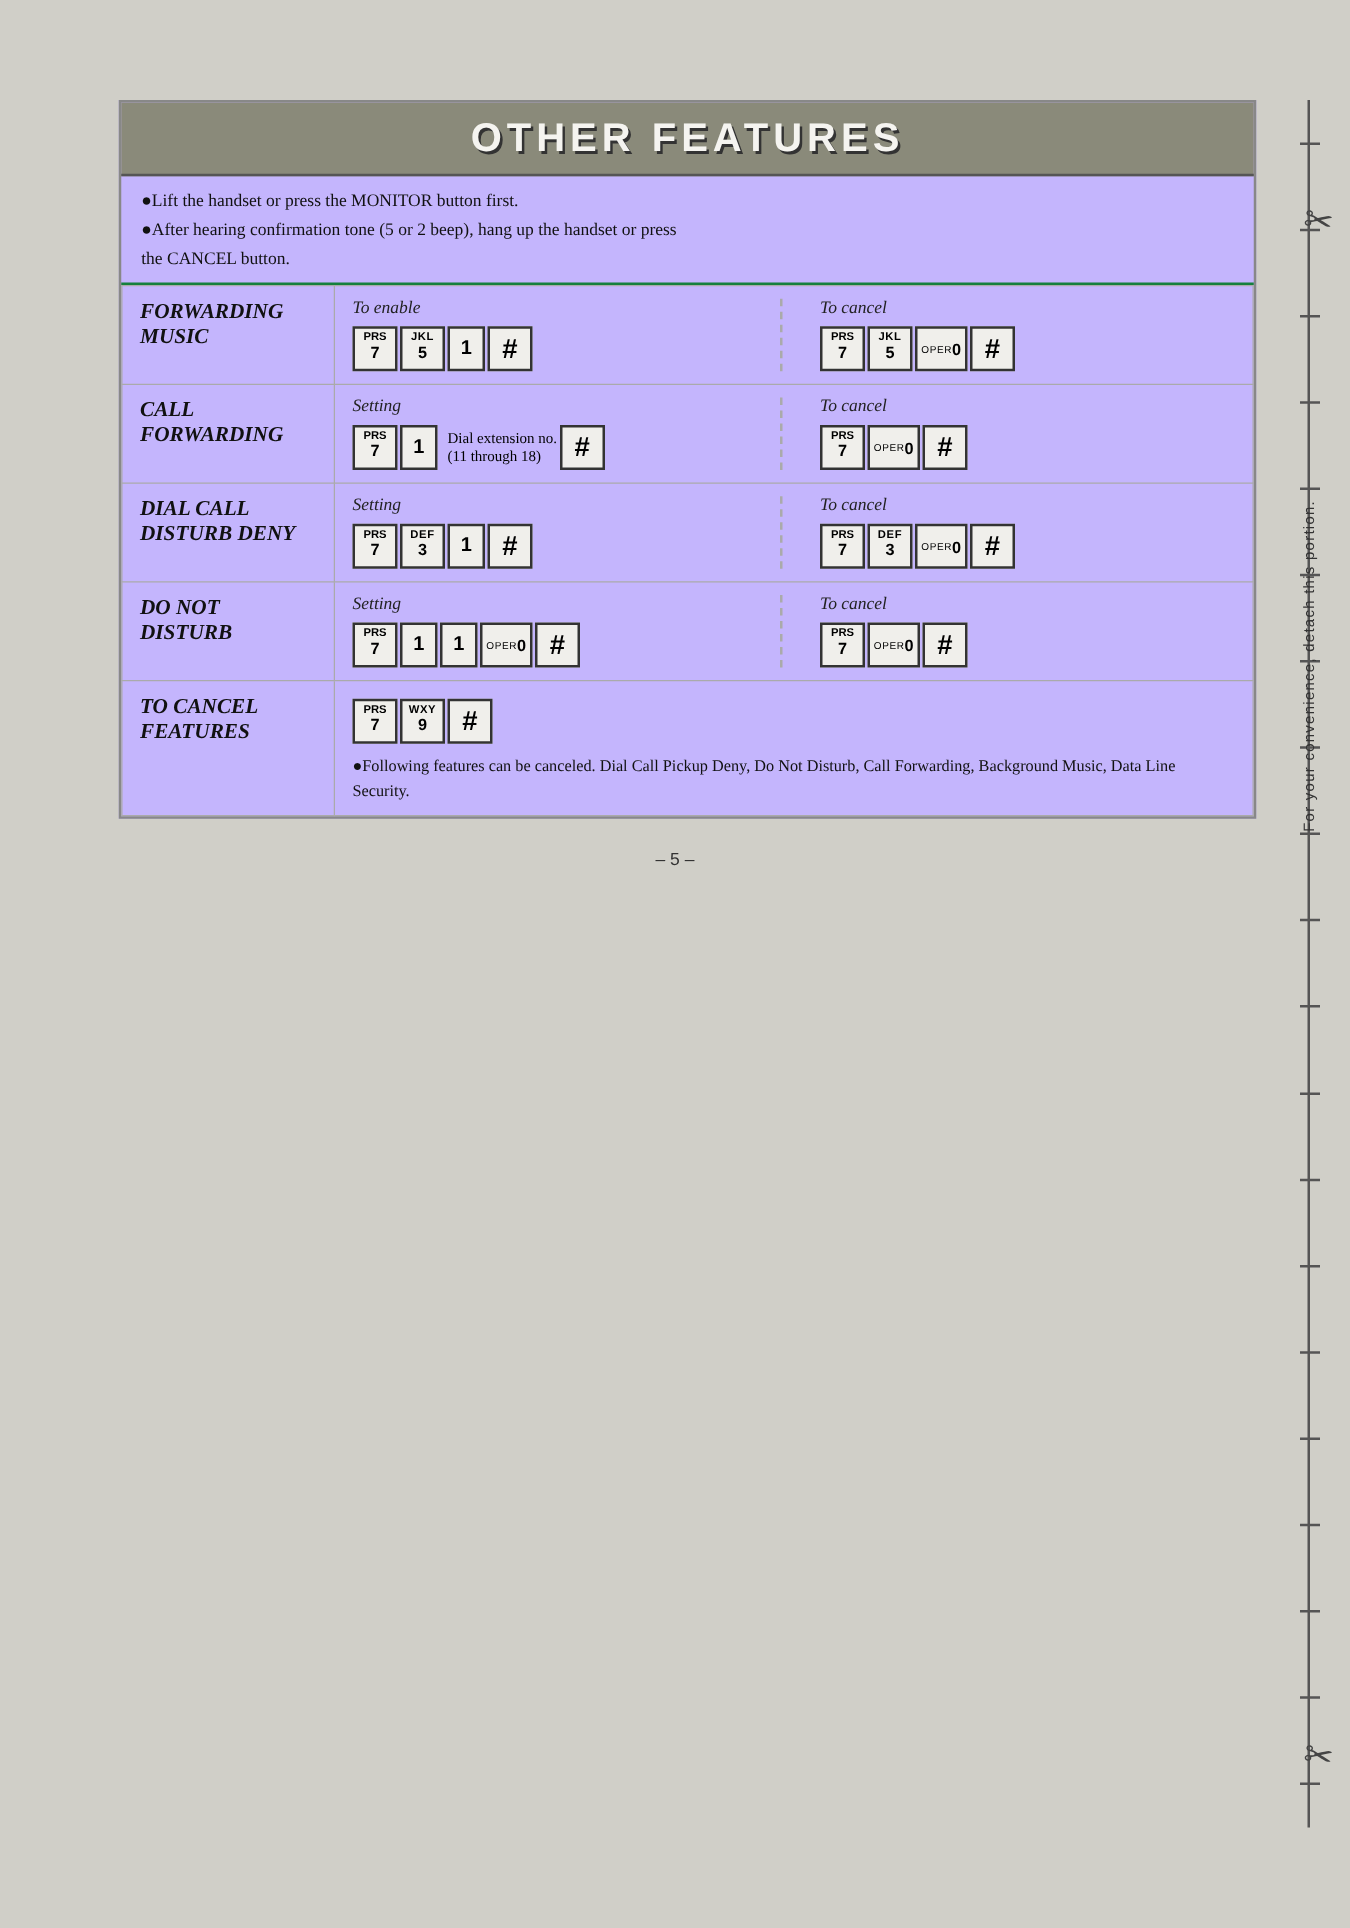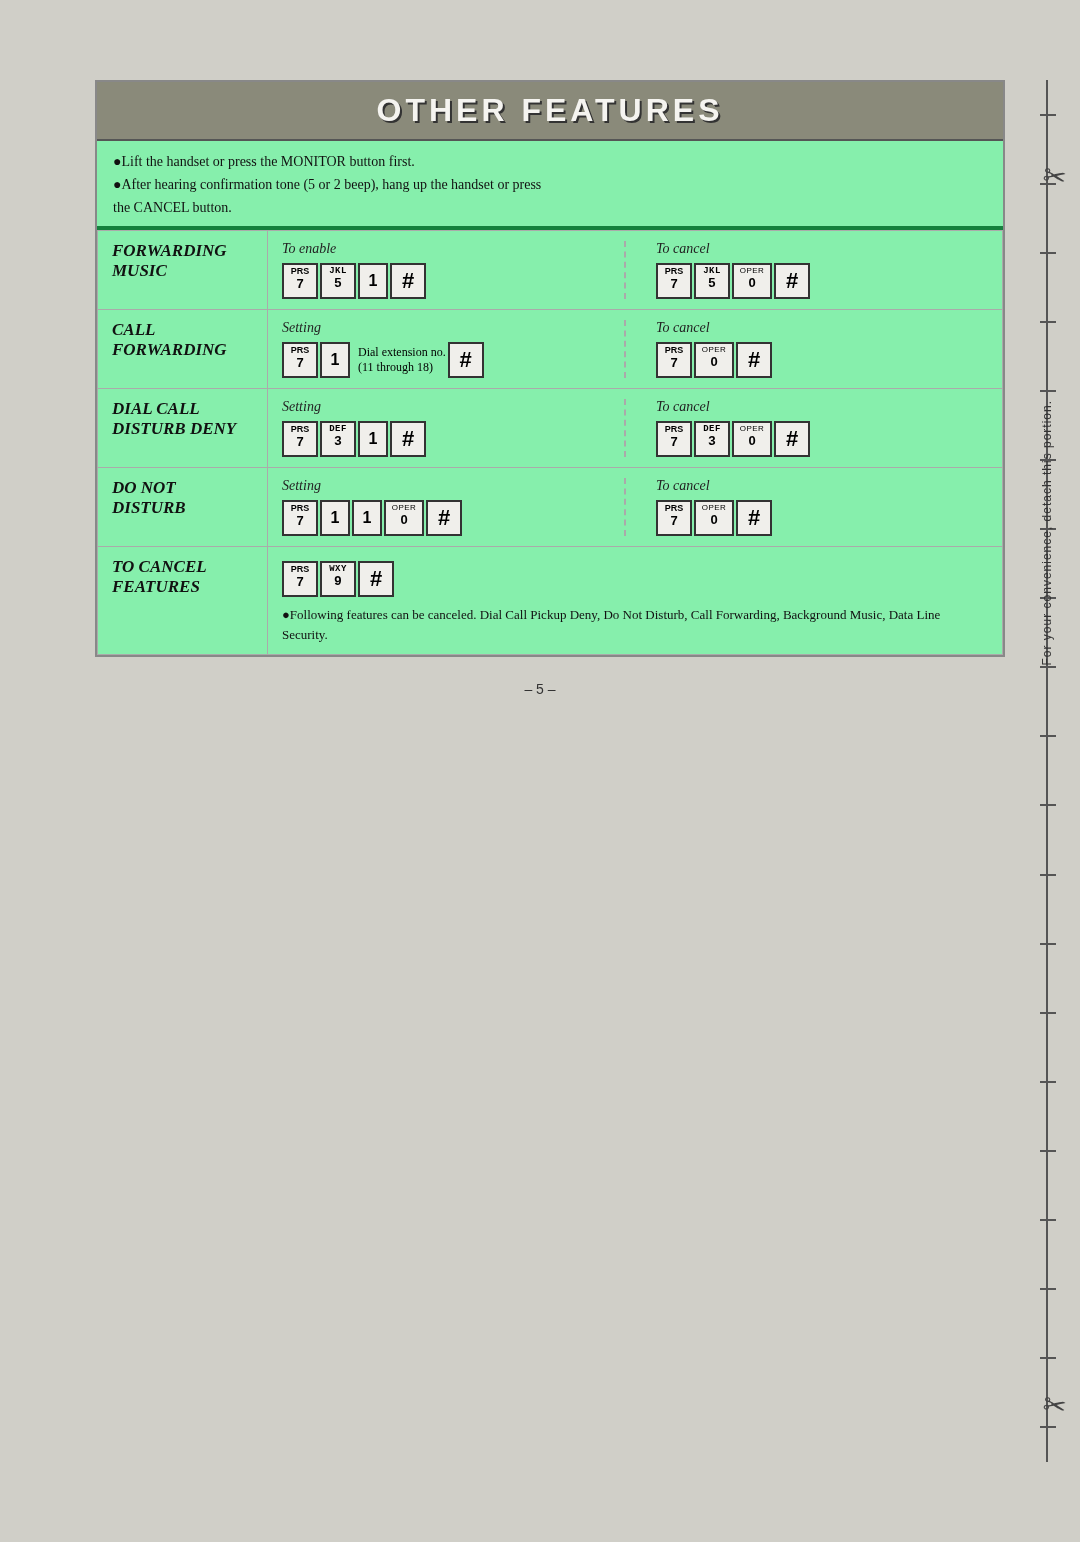--- a/index.html
+++ b/index.html
@@ -34,21 +34,21 @@
       font-weight: 900;
       color: #f5f4f0;
       letter-spacing: 4px;
       font-family: Arial Black, Arial, sans-serif;
       text-shadow: 2px 2px 0 #333;
     }
 
     
     .intro-section {
       padding: 10px 16px 6px 16px;
-      border-bottom: 4px solid #15803d;
+      border-bottom: 2px solid #15803d;
       font-size: 14px;
       color: #111;
       line-height: 1.5;
     }
 
     .intro-section p {
       margin-bottom: 2px;
     }
 
     
@@ -114,29 +114,28 @@
     .key-jkl {
       display: inline-flex;
       flex-direction: column;
       align-items: center;
       border: 2px solid #333;
       background: #f0efeb;
       min-width: 36px;
       min-height: 36px;
       padding: 1px 3px;
       font-size: 10px;
-      font-family: Liberation Mono, monospace;
+      font-family: Liberation Sans, sans-serif;
     }
 
     .key-jkl .top { font-size: 9px; font-weight: bold; letter-spacing: 0.5px; }
     .key-jkl .bot { font-size: 13px; font-weight: bold; }
 
     .key-oper {
       display: inline-flex;
-      flex-direction: column;
       align-items: center;
       border: 2px solid #333;
       background: #f0efeb;
       min-width: 40px;
       min-height: 36px;
       padding: 1px 3px;
       font-size: 10px;
       font-family: Arial, sans-serif;
     }
 
@@ -293,21 +292,21 @@
     <div class="right-tick"></div>
     <div class="right-tick"></div>
     <div class="right-tick"></div>
   </div>
 
   <div class="scissors-top">✂</div>
   <div class="scissors-bottom">✂</div>
 
   <div class="rotated-text">For your convenience, detach this portion.</div>
 
-  <div style="width:910px; margin-top:80px; margin-left:20px; border:2px solid #888; background:#86efac;">
+  <div style="width:910px; margin-top:80px; margin-left:20px; border:2px solid #888; background:#c4b5fd;">
 
     <div class="page-header">
       <span class="page-title">OTHER FEATURES</span>
     </div>
 
     <div class="intro-section">
       <p>●Lift the handset or press the MONITOR button first.</p>
       <p>●After hearing confirmation tone (5 or 2 beep), hang up the handset or press</p>
       <p>the CANCEL button.</p>
     </div>

